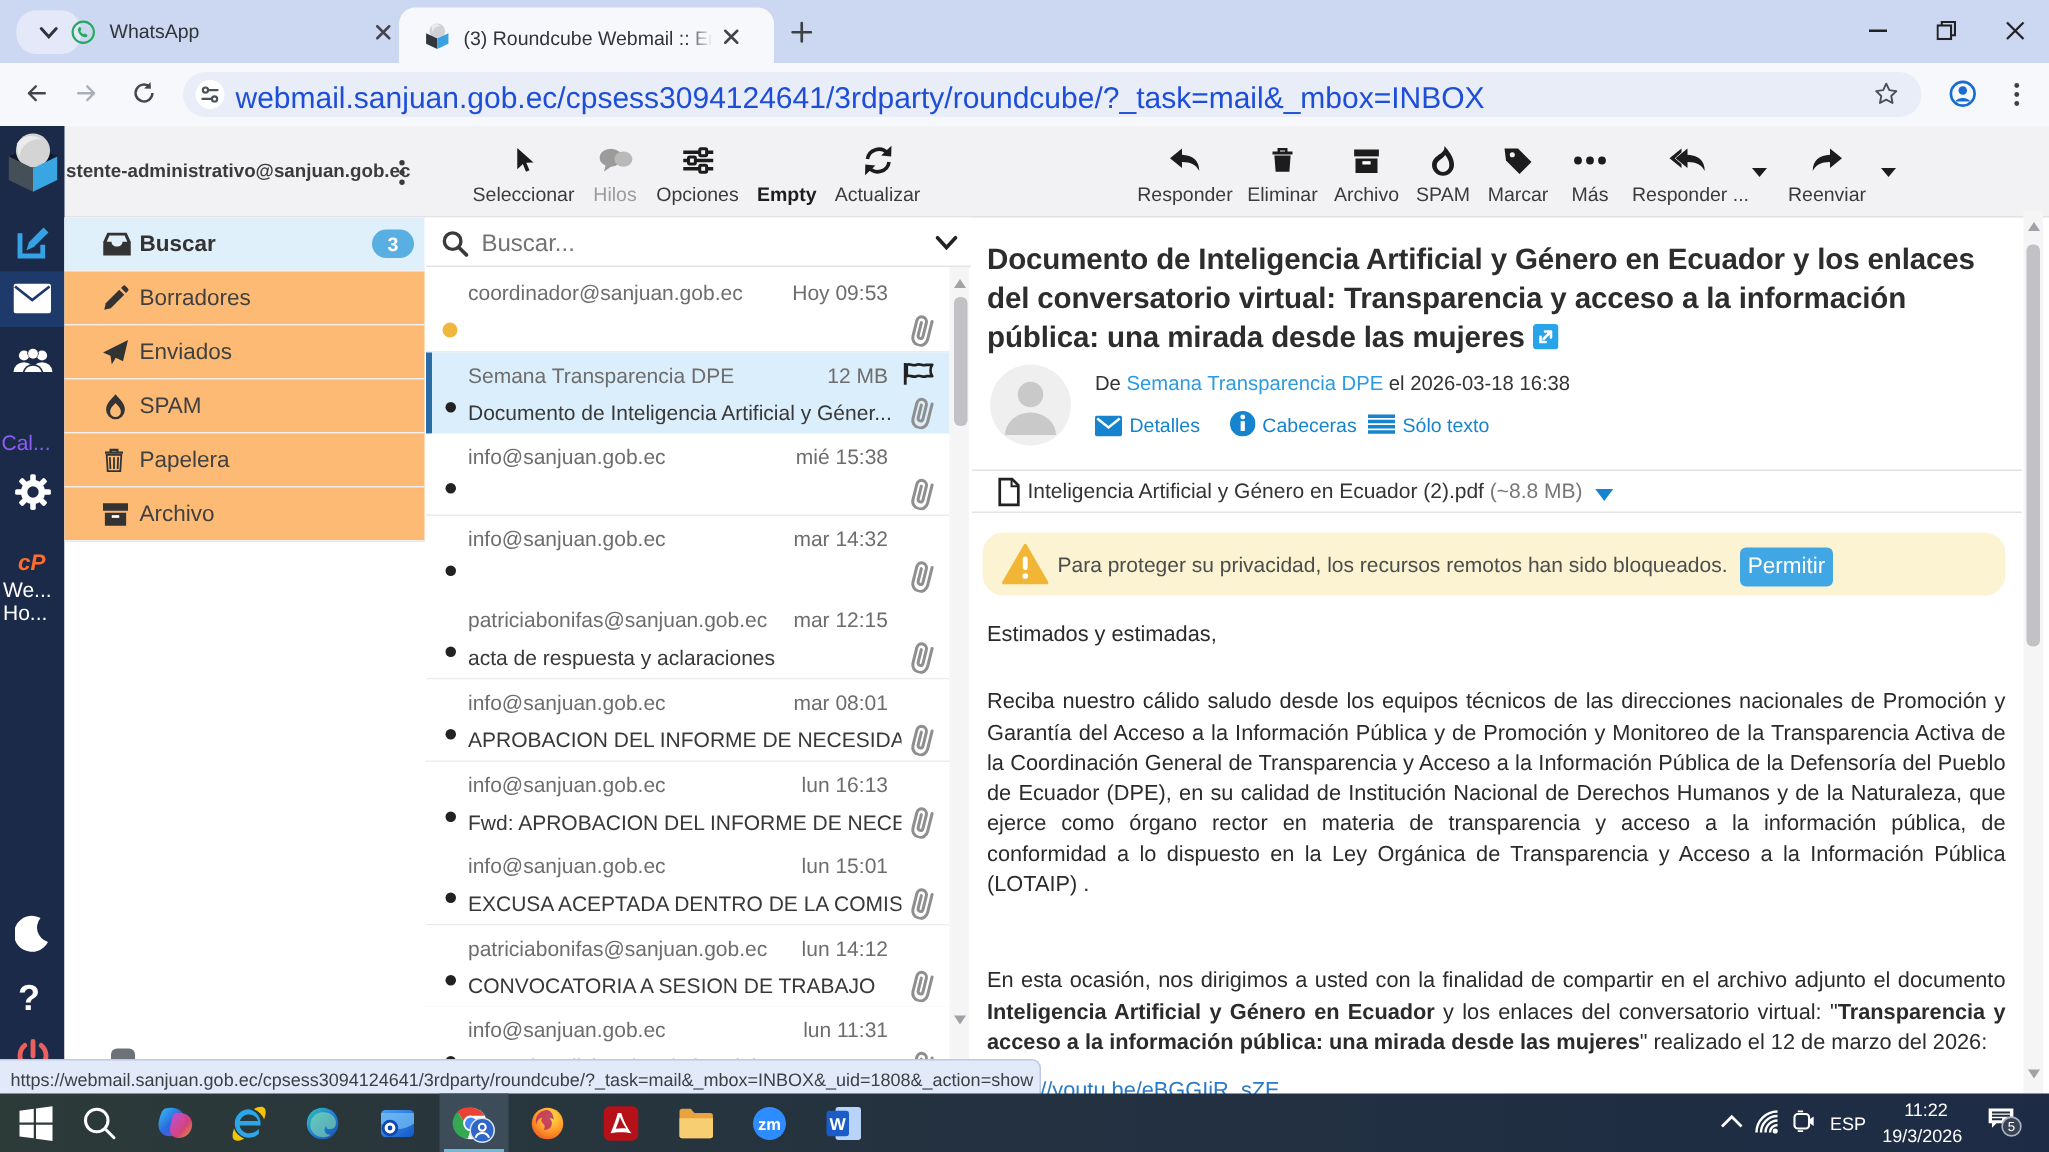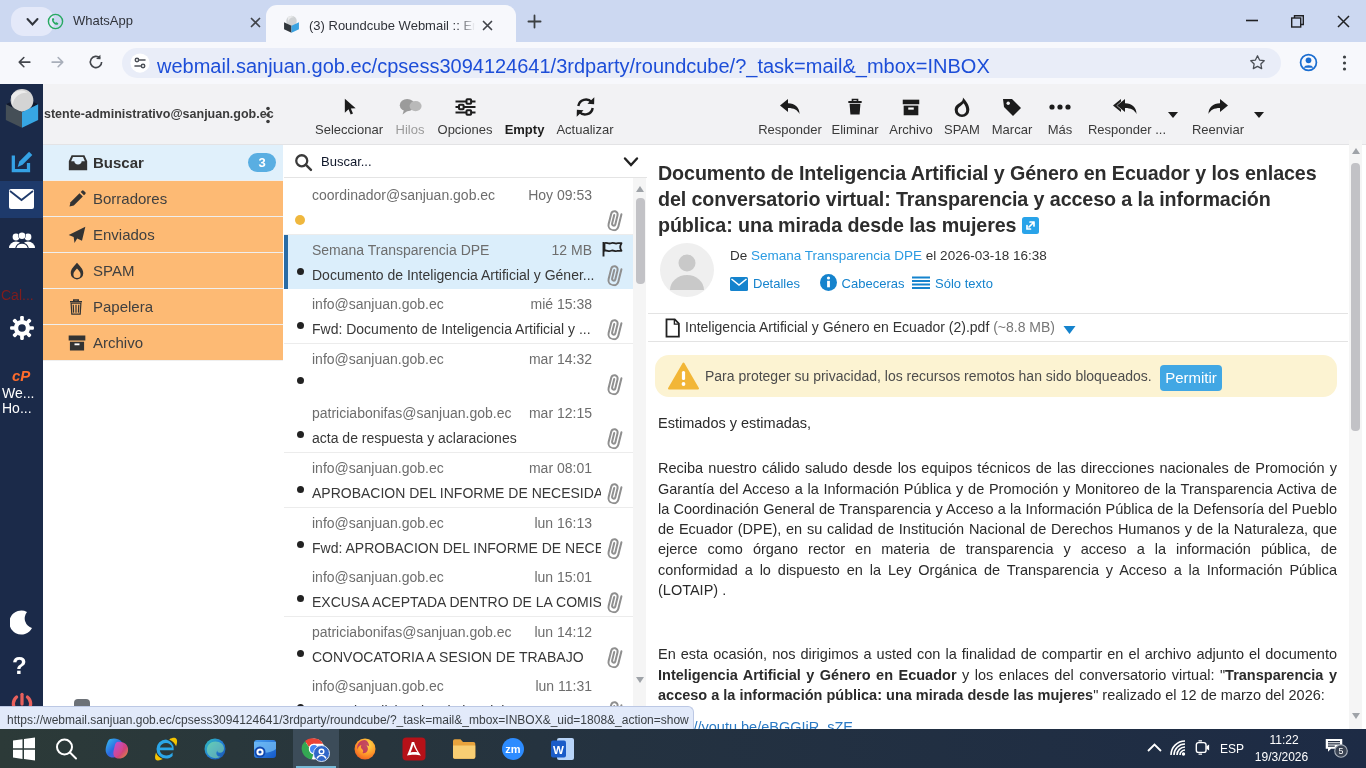--- a/index.html
+++ b/index.html
@@ -43,21 +43,21 @@
 
 .frow { position:absolute; left:43px; width:240px; height:36px; border-bottom:1px solid #efefef; background:#fdba74; }
 .frow .fic { position:absolute; left:24px; top:8px; }
 .frow .ftxt { position:absolute; left:50px; top:9px; font-size:15px; color:#404040; }
 #row-entrada { background:#e0f0fb; }
 #row-entrada .ftxt { font-weight:bold; color:#333; }
 #badge3 { position:absolute; left:205px; top:8px; width:28px; height:19px; background:#59aee2; color:#fff; border-radius:10px; font-size:13px; font-weight:bold; text-align:center; line-height:19px; }
 
 
 #searchrow { position:absolute; left:284px; top:145px; width:363px; height:33px; background:#fff; border-bottom:1px solid #e4e4e4; }
-#searchrow .buscar { position:absolute; left:37px; top:9px; font-size:13px; color:#0f172a; }
+#searchrow .buscar { position:absolute; left:37px; top:9px; font-size:16px; color:#737373; }
 
 
 .mrow { position:absolute; left:284px; width:349px; height:55px; border-bottom:1px solid #ececec; background:#fff; }
 .mrow.sel { background:#dbeefb; border-left:4px solid #2a6ca5; }
 .msender { position:absolute; left:28px; top:7px; font-size:14px; color:#6d6d6d; }
 .mdate { position:absolute; right:41px; top:7px; font-size:14px; color:#6d6d6d; }
 .msubj { position:absolute; left:28px; top:32px; font-size:14px; color:#383838; white-space:nowrap; max-width:289px; overflow:hidden; }
 .msubj.bold { font-weight:bold; color:#2d2d2d; font-size:13.5px; }
 .mdot { position:absolute; left:14px; top:33px; width:7px; height:7px; border-radius:50%; background:#222; }
 .mdot.orange { left:11px; top:35px; width:10px; height:10px; background:#efb73e; }
@@ -326,21 +326,21 @@
 <svg style="position:absolute;left:8px;top:230px" width="28" height="22" viewBox="0 0 28 22">
     <circle cx="8" cy="7" r="3.4" fill="#fff"></circle>
     <circle cx="20" cy="7" r="3.4" fill="#fff"></circle>
     <circle cx="14" cy="5.5" r="3.8" fill="#1b2a49"></circle>
     <circle cx="14" cy="5.8" r="3.3" fill="#fff"></circle>
     <path d="M1 18 a7 6.5 0 0 1 14 0 Z" fill="#fff"></path>
     <path d="M13 18 a7 6.5 0 0 1 14 0 Z" fill="#fff"></path>
     <path d="M7.2 18 a7 7 0 0 1 13.6 0 Z" fill="#1b2a49"></path>
     <path d="M8.3 18 a6 6 0 0 1 11.4 0 Z" fill="#fff"></path>
   </svg>
-<div style="position:absolute;left:1px;top:287px;color:#7f1d1d;font-size:14px;width:42px;overflow:hidden;white-space:nowrap">Cal...</div>
+<div style="position:absolute;left:1px;top:287px;color:#8b5cf6;font-size:14px;width:42px;overflow:hidden;white-space:nowrap">Cal...</div>
 <svg style="position:absolute;left:9px;top:315px" width="26" height="26" viewBox="0 0 24 24">
     <path fill="#fff" d="M12 4.5 a7.5 7.5 0 1 0 0 15 a7.5 7.5 0 0 0 0 -15 Z M12 15.5 a3.5 3.5 0 1 1 0 -7 a3.5 3.5 0 0 1 0 7 Z"></path>
     <g fill="#fff">
       <rect x="10.3" y="1" width="3.4" height="4.5" rx="1"></rect>
       <rect x="10.3" y="18.5" width="3.4" height="4.5" rx="1"></rect>
       <rect x="1" y="10.3" width="4.5" height="3.4" rx="1"></rect>
       <rect x="18.5" y="10.3" width="4.5" height="3.4" rx="1"></rect>
       <g transform="rotate(45 12 12)">
         <rect x="10.3" y="1" width="3.4" height="4.5" rx="1"></rect>
         <rect x="10.3" y="18.5" width="3.4" height="4.5" rx="1"></rect>
@@ -434,21 +434,20 @@
         <path d="M2.5 2.2 C4.5 1 6.5 3.4 9 2.2 C11.5 1 13 3.4 15.5 2.2 L19.5 2.2 C18 4.4 18 7.6 19.5 9.8 L15.5 9.8 C13 11 11.5 8.6 9 9.8 C6.5 11 4.5 8.6 2.5 9.8 Z" stroke="#222" stroke-width="1.8" fill="none" stroke-linejoin="round"></path>
       </svg>
       <svg class="mclip" width="17" height="22" viewBox="1.5 2 13.5 17.5">
         <path d="M12.5 5 L12.5 15 a4 4 0 0 1 -8 0 L4.5 6.5 a2.6 2.6 0 0 1 5.2 0 L9.7 14 a1.3 1.3 0 0 1 -2.6 0 L7.1 7" stroke="#8f8f8f" stroke-width="1.6" fill="none" stroke-linecap="round"></path>
       </svg>
     </div>
     <div class="mrow" style="top:289.2px">
       <div class="msender" style="left:28px">info@sanjuan.gob.ec</div>
       <div class="mdate">mié 15:38</div>
       <div class="mdot" style="left:13px"></div>
-      <div class="msubj" style="left:28px">Fwd: Documento de Inteligencia Artificial y ...</div>
       <svg class="mclip" width="17" height="22" viewBox="1.5 2 13.5 17.5">
         <path d="M12.5 5 L12.5 15 a4 4 0 0 1 -8 0 L4.5 6.5 a2.6 2.6 0 0 1 5.2 0 L9.7 14 a1.3 1.3 0 0 1 -2.6 0 L7.1 7" stroke="#8f8f8f" stroke-width="1.6" fill="none" stroke-linecap="round"></path>
       </svg>
     </div>
     <div class="mrow" style="top:343.8px">
       <div class="msender" style="left:28px">info@sanjuan.gob.ec</div>
       <div class="mdate">mar 14:32</div>
       <div class="mdot" style="left:13px"></div>
       <svg class="mclip" width="17" height="22" viewBox="1.5 2 13.5 17.5">
         <path d="M12.5 5 L12.5 15 a4 4 0 0 1 -8 0 L4.5 6.5 a2.6 2.6 0 0 1 5.2 0 L9.7 14 a1.3 1.3 0 0 1 -2.6 0 L7.1 7" stroke="#8f8f8f" stroke-width="1.6" fill="none" stroke-linecap="round"></path>

